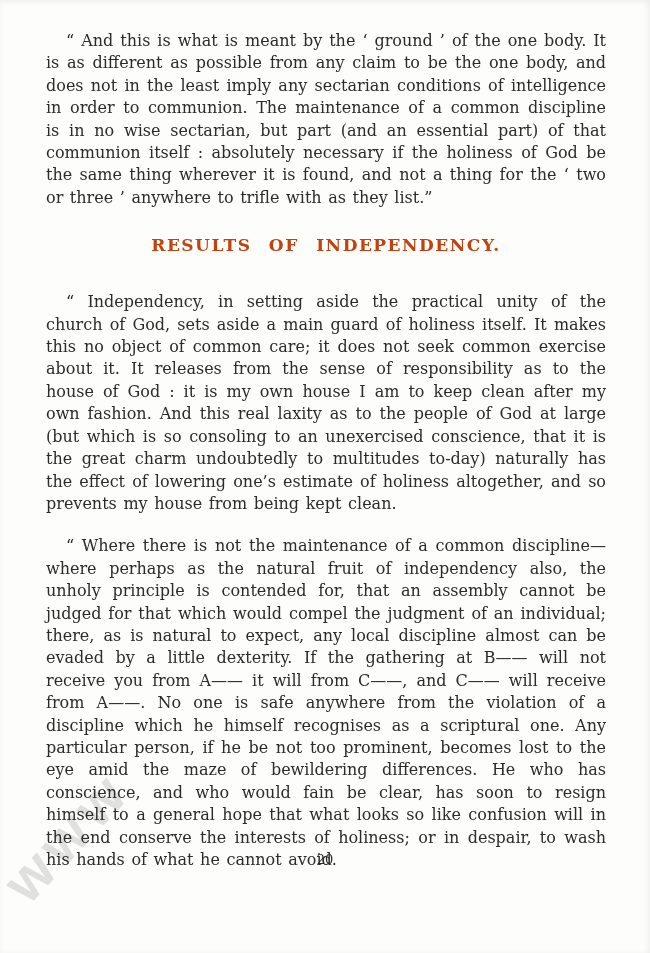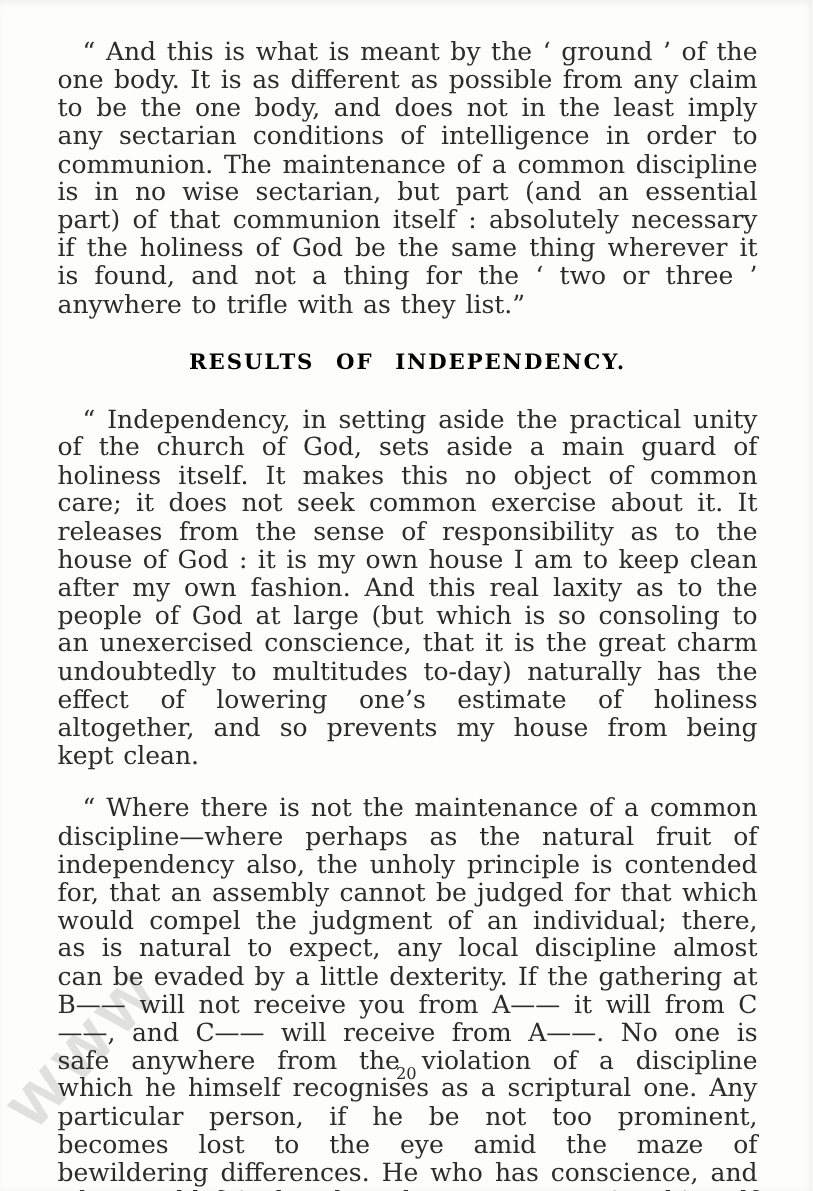--- a/index.html
+++ b/index.html
@@ -17,35 +17,35 @@
     font-family: "DejaVu Serif", "Liberation Serif", serif;
     color: #2b2b2b;
     box-shadow: inset -3px 0 6px rgba(0,0,0,0.04), inset 0 3px 6px rgba(0,0,0,0.03);
   }
   .content {
     position: relative;
     padding: 30px 44px 0 46px;
     z-index: 2;
   }
   p.body-para {
-    font-size: 20px;
+    font-size: 16px;
     line-height: 22.4px;
     text-align: justify;
     text-indent: 20px;
     margin: 0 0 20px 0;
     word-spacing: 1.5px;
   }
   h2.section-heading {
     font-size: 17px;
     font-weight: bold;
     text-align: center;
     letter-spacing: 1.5px;
     word-spacing: 10px;
-    margin: 26px 0 24px 0;
-    color: #000000;
+    margin: 26px 0 36px 0;
+    color: #c2410c;
   }
   .page-number {
     position: absolute;
     left: 0;
     right: 0;
     top: 852px;
     text-align: center;
     font-size: 13px;
     color: #2b2b2b;
     z-index: 2;

